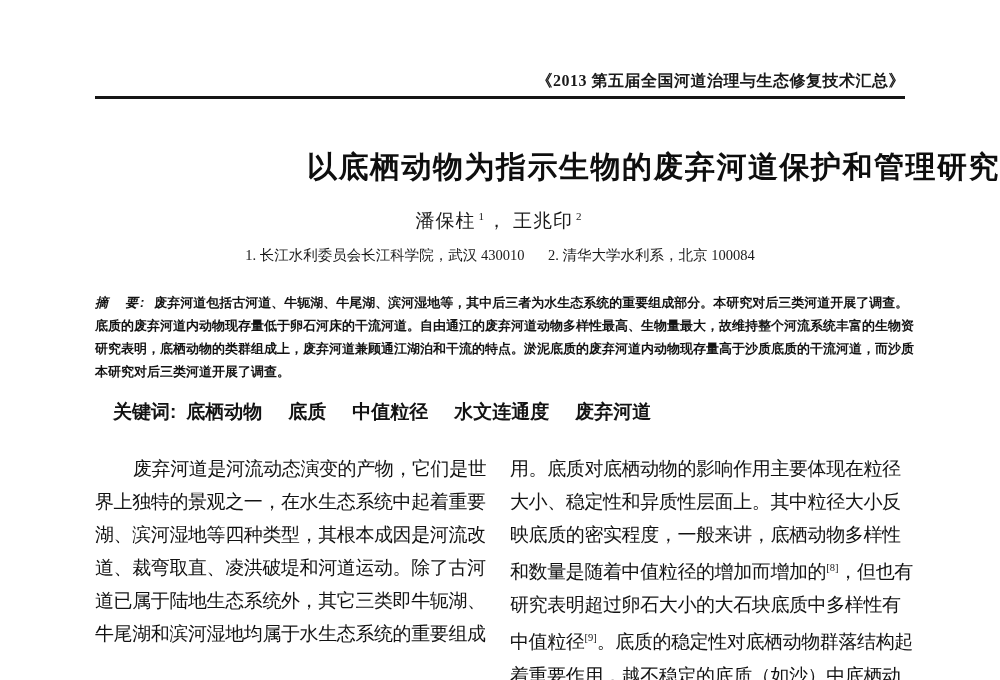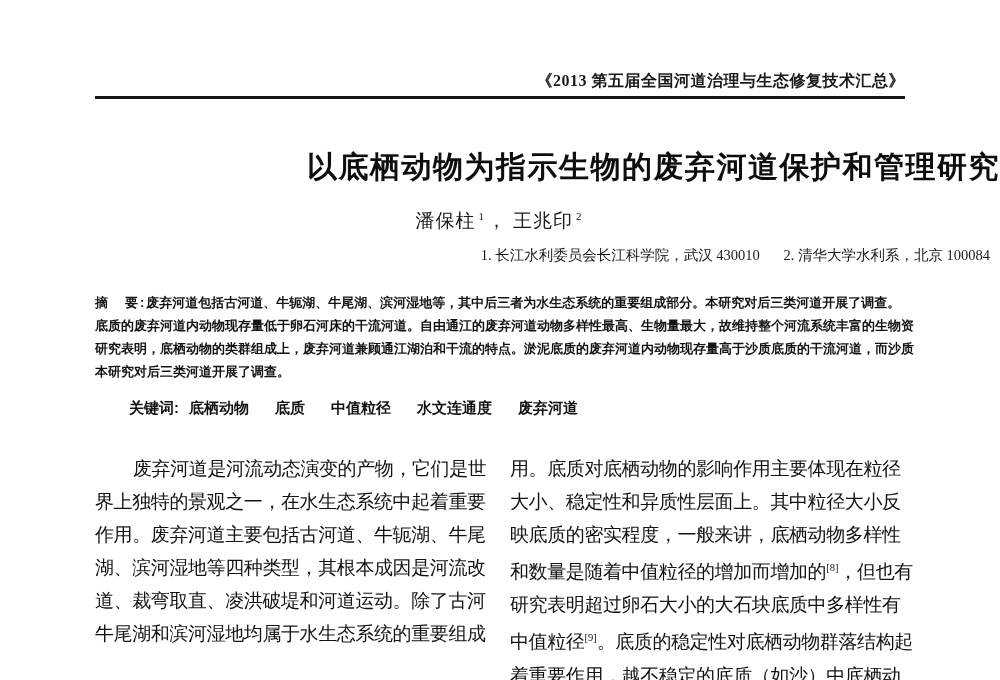--- a/index.html
+++ b/index.html
@@ -58,45 +58,45 @@
   .authors sup {
     font-size: 11px;
     margin: 0 2px 0 3px;
   }
   .authors .sep { margin-right: 6px; }
   .affiliation {
     position: absolute;
     left: 0;
     right: 0;
     top: 246px;
-    text-align: right;
+    text-align: center;
     font-size: 14.5px;
     color: #1a1a1a;
     font-family: "Liberation Serif", serif;
     white-space: nowrap;
   }
   .affiliation .aff-item { margin: 0 10px; }
   .abstract {
     position: absolute;
     left: 95px;
     top: 291px;
     width: 815px;
     font-size: 13px;
     line-height: 23px;
     font-weight: 700;
     color: #131313;
     font-family: "Liberation Sans", sans-serif;
   }
   .abstract .abs-line { white-space: nowrap; }
-  .abstract .abs-label { margin-right: 0; letter-spacing: 2px; }
+  .abstract .abs-label { margin-right: 8px; letter-spacing: 2px; font-style: italic; }
   .keywords {
     position: absolute;
-    left: 129px;
+    left: 113px;
     top: 399px;
-    font-size: 15px;
+    font-size: 19px;
     font-weight: 700;
     color: #131313;
     font-family: "Liberation Sans", sans-serif;
     white-space: nowrap;
   }
   .keywords .kw-label { margin-right: 10px; }
   .keywords .kw-item { margin-right: 26px; }
   .keywords .kw-item:last-child { margin-right: 0; }
   .body-columns {
     position: absolute;
@@ -147,23 +147,23 @@
   </div>
 
   <div class="keywords">
     <span class="kw-label">关键词:</span><span class="kw-item">底栖动物</span><span class="kw-item">底质</span><span class="kw-item">中值粒径</span><span class="kw-item">水文连通度</span><span class="kw-item">废弃河道</span>
   </div>
 
   <div class="body-columns">
     <div class="column">
       <div class="body-line indent">废弃河道是河流动态演变的产物，它们是世</div>
       <div class="body-line">界上独特的景观之一，在水生态系统中起着重要</div>
-      <div class="body-line">作用。废弃河道主要包括古河道、牛轭湖、牛尾</div>
       <div class="body-line">湖、滨河湿地等四种类型，其根本成因是河流改</div>
       <div class="body-line">道、裁弯取直、凌洪破堤和河道运动。除了古河</div>
+      <div class="body-line">道已属于陆地生态系统外，其它三类即牛轭湖、</div>
       <div class="body-line">牛尾湖和滨河湿地均属于水生态系统的重要组成</div>
     </div>
     <div class="column">
       <div class="body-line">用。底质对底栖动物的影响作用主要体现在粒径</div>
       <div class="body-line">大小、稳定性和异质性层面上。其中粒径大小反</div>
       <div class="body-line">映底质的密实程度，一般来讲，底栖动物多样性</div>
       <div class="body-line"><span>和数量是随着中值粒径的增加而增加的</span><sup>[8]</sup><span>，但也有</span></div>
       <div class="body-line">研究表明超过卵石大小的大石块底质中多样性有</div>
       <div class="body-line"><span>中值粒径</span><sup>[9]</sup><span>。底质的稳定性对底栖动物群落结构起</span></div>
       <div class="body-line">着重要作用，越不稳定的底质（如沙）中底栖动</div>

